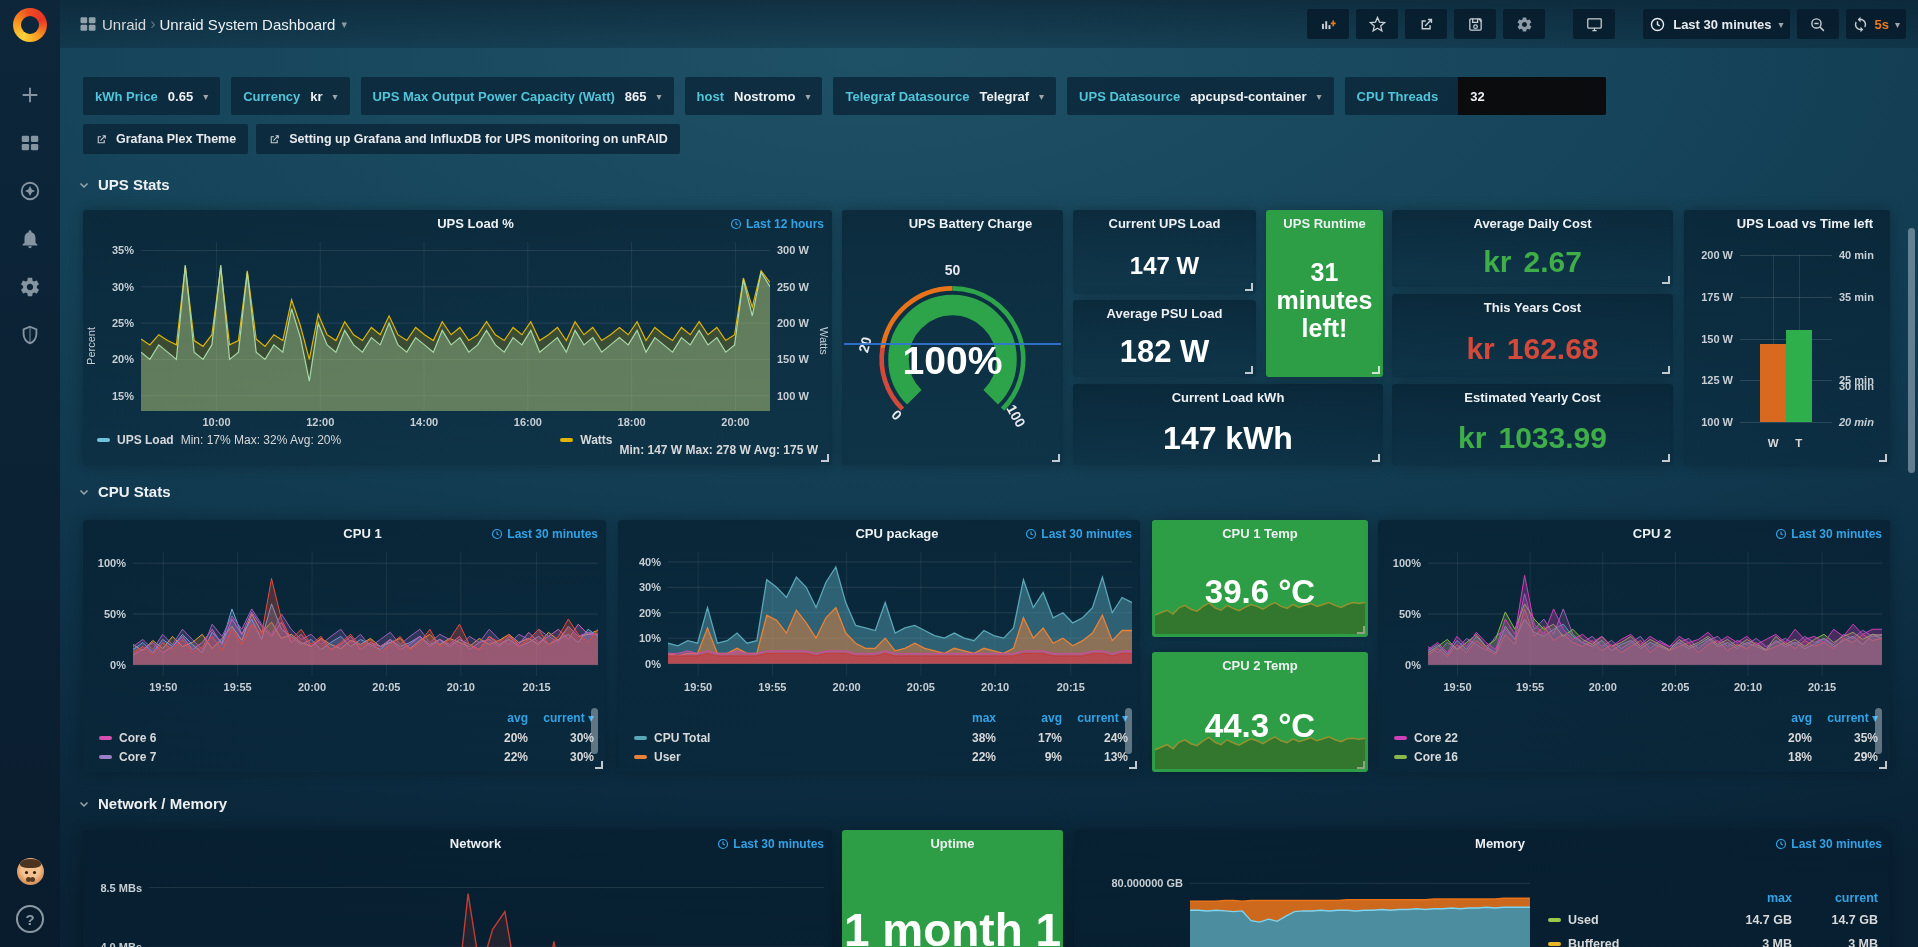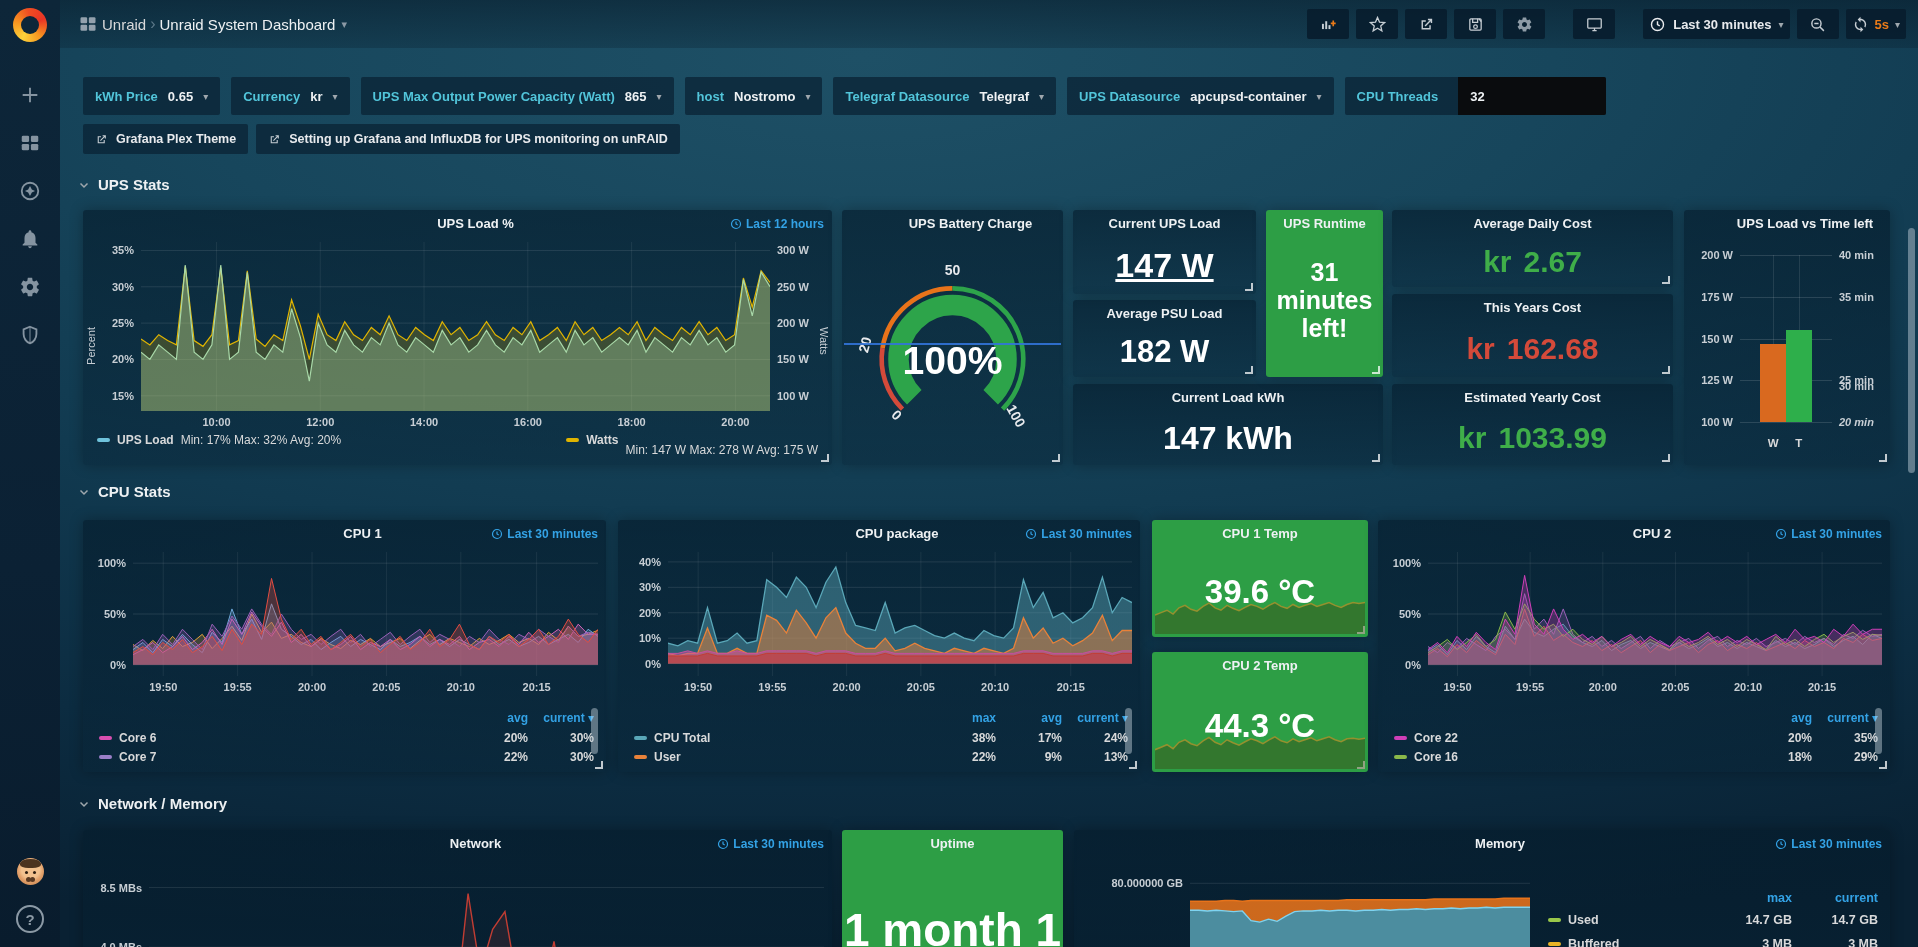--- a/index.html
+++ b/index.html
@@ -402,21 +402,21 @@
     </div>
     <div class="legend-inline">
         <span class="li-entry">
           <span class="swatch" style="background: rgb(111, 195, 220);"></span>
           <span class="li-name">UPS Load</span>
           <span style="font-weight: 400;">Min: 17%  Max: 32%  Avg: 20%</span>
         </span>
         <span class="li-entry">
           <span class="swatch" style="background: rgb(224, 180, 0);"></span>
           <span class="li-name">Watts</span>
-          <span style="font-weight: 400; margin-top: 21px;">Min: 147 W  Max: 278 W  Avg: 175 W</span>
+          <span style="font-weight: 700; margin-top: 21px;">Min: 147 W  Max: 278 W  Avg: 175 W</span>
         </span>
       </div>
   </div>
 
   <div class="panel" style="left:782px;top:162px;width:221px;height:255px">
     <div class="ptitle">UPS Battery Charge</div>
     <div class="blueline"></div>
     <div class="gaugewrap">
         <svg viewBox="0 0 220 175">
           <path d="M56.3 153.7A76 76 0 0 1 34.9 88.1" stroke="#d44a3a" stroke-width="5" fill="none"></path>
@@ -427,21 +427,21 @@
           <text x="21.10804934643761" y="85.92089814637922" fill="#e8eaed" font-size="15" font-weight="bold" text-anchor="middle" transform="rotate(-75 21.10804934643761 85.92089814637922)">20</text>
           <text x="110" y="10" fill="#e8eaed" font-size="15" font-weight="bold" text-anchor="middle" transform="rotate(0 110 10)">50</text>
           <text x="173.63961030678928" y="163.63961030678928" fill="#e8eaed" font-size="15" font-weight="bold" text-anchor="middle" transform="rotate(60 173.63961030678928 163.63961030678928)">100</text>
           <text x="110" y="116" fill="#ffffff" font-size="42" font-weight="bold" text-anchor="middle">100%</text>
         </svg>
       </div>
   </div>
 
   <div class="panel statp" style="left:1013px;top:162px;width:183px;height:84px">
     <div class="stitle">Current UPS Load</div>
-    <div class="sbody" style="font-size: 34px; color: rgb(255, 255, 255); text-decoration: underline;">147 W</div>
+    <div class="sbody" style="font-size: 24px; color: rgb(255, 255, 255);">147 W</div>
   </div>
   <div class="panel statp" style="left:1013px;top:252px;width:183px;height:77px">
     <div class="stitle">Average PSU Load</div>
     <div class="sbody" style="font-size: 31px; color: rgb(255, 255, 255);">182 W</div>
   </div>
   <div class="panel statp" style="left:1013px;top:336px;width:310px;height:81px">
     <div class="stitle">Current Load kWh</div>
     <div class="sbody" style="font-size: 32px; color: rgb(255, 255, 255);">147 kWh</div>
   </div>
   <div class="panel statp" style="left: 1206px; top: 162px; width: 117px; height: 167px; background: rgb(45, 158, 69);">

